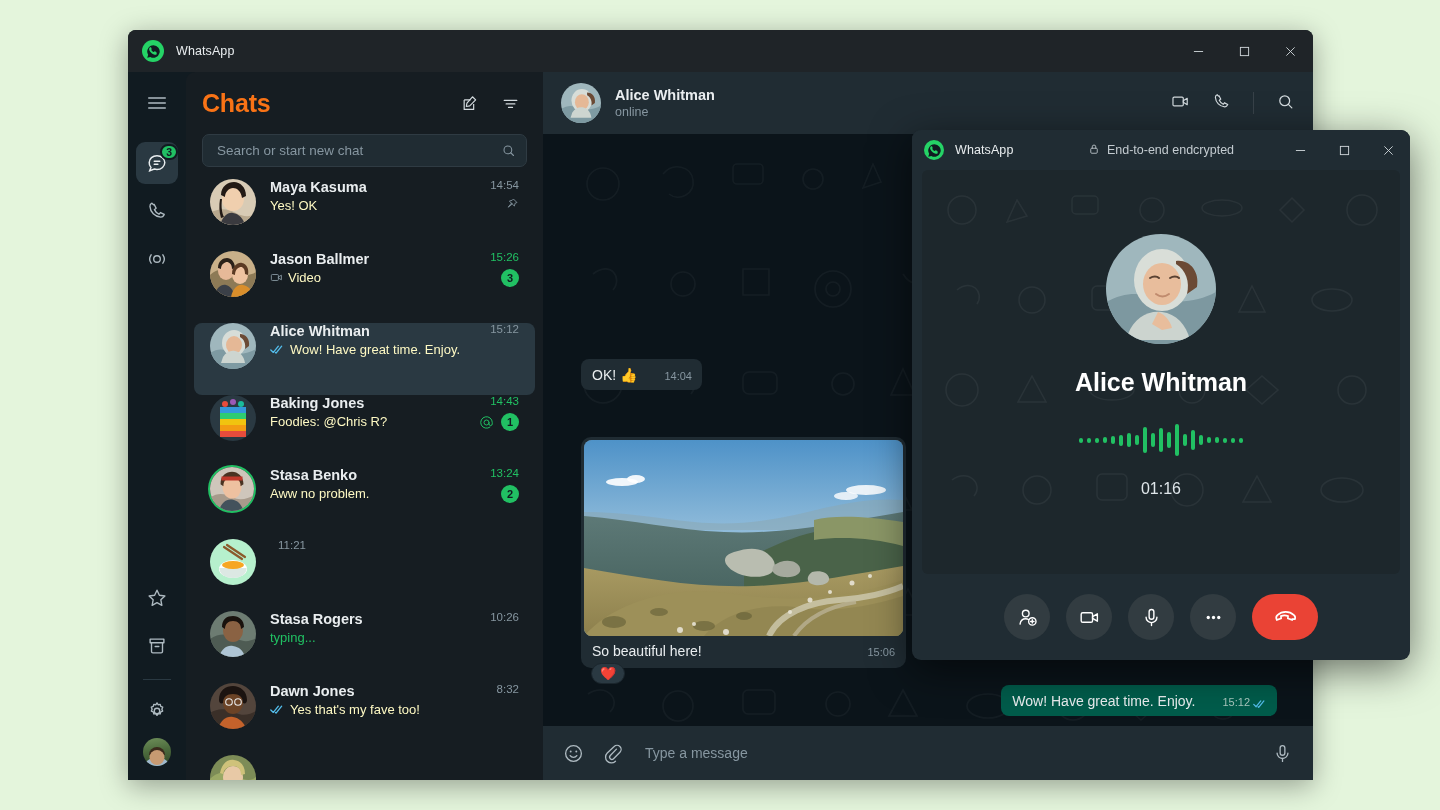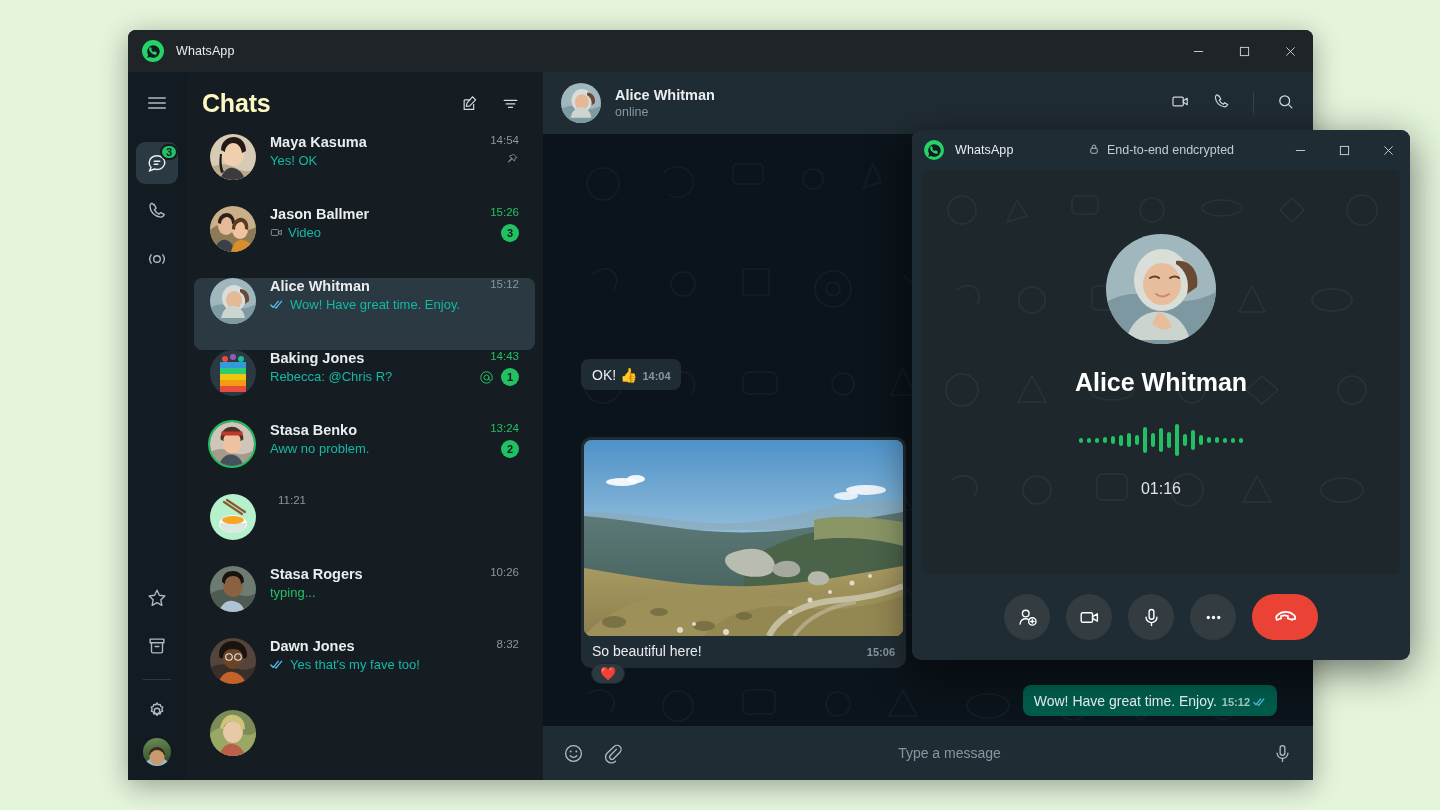--- a/index.html
+++ b/index.html
@@ -84,21 +84,21 @@
 
   
   .panel {
     width: 357px; background: #161d22; flex: 0 0 357px;
     display: flex; flex-direction: column; border-radius: 9px 0 0 0;
     overflow: hidden;
   }
   .panel-head {
     height: 62px; display: flex; align-items: center; padding: 0 18px 0 16px; flex: 0 0 62px;
   }
-  .panel-title { font-size: 25px; font-weight: bold; color: #fef9c3; flex: 1; letter-spacing: -.2px; }
+  .panel-title { font-size: 25px; font-weight: bold; color: #f97316; flex: 1; letter-spacing: -.2px; }
   .panel-act { width: 30px; height: 30px; display: flex; align-items: center; justify-content: center; color: #d3dade; margin-left: 10px; }
   .panel-act svg { width: 19px; height: 19px; }
 
   .search-wrap { padding: 0 16px 12px; }
   .search {
     height: 33px; background: #202c33; border: 1px solid #2f3b43; border-radius: 7px;
     display: flex; align-items: center; padding: 0 10px 0 14px;
   }
   .search input {
     flex: 1; background: transparent; border: none; outline: none;
@@ -114,21 +114,21 @@
     margin: 0 8px; border-radius: 8px; position: relative;
   }
   .chat-row.selected { background: #2a3942; }
   .avatar {
     width: 46px; height: 46px; border-radius: 50%; flex: 0 0 46px; margin-right: 14px;
     overflow: hidden; position: relative;
   }
   .avatar.ring { box-shadow: 0 0 0 2px #21c063; width: 44px; height: 44px; flex-basis: 44px; margin-right: 16px; }
   .chat-mid { flex: 1; min-width: 0; }
   .chat-name { font-size: 14.5px; color: #e9edef; font-weight: bold; margin-bottom: 3px; white-space: nowrap; overflow: hidden; }
-  .chat-sub { font-size: 13px; color: #14b8a6; display: flex; align-items: center; gap: 5px; white-space: nowrap; overflow: hidden; }
+  .chat-sub { font-size: 13px; color: #fef9c3; display: flex; align-items: center; gap: 5px; white-space: nowrap; overflow: hidden; }
   .chat-sub.typing { color: #21c063; }
   .ticks { color: #53bdeb; display: flex; flex: 0 0 auto; }
   .ticks svg { width: 15px; height: 11px; }
   .mini-ic { color: #8696a0; display: flex; flex: 0 0 auto; }
   .mini-ic svg { width: 13px; height: 13px; }
   .chat-right { display: flex; flex-direction: column; align-items: flex-end; gap: 6px; flex: 0 0 auto; margin-left: 8px; }
   .chat-time { font-size: 11.5px; color: #8696a0; }
   .chat-time.unread { color: #21c063; }
   .badge {
     min-width: 18px; height: 18px; border-radius: 9px; background: #21c063; color: #111b21;
@@ -156,22 +156,22 @@
   .msgs { flex: 1; position: relative; overflow: hidden; padding: 10px 24px; }
   .doodle { position: absolute; inset: 0; opacity: .045; }
   .msg-scroll { position: relative; height: 100%; }
 
   .bubble {
     position: absolute; border-radius: 8px; padding: 7px 10px 6px 11px;
     font-size: 14px; color: #e9edef; line-height: 1.3; max-width: 420px;
   }
   .bubble.in { background: #202c33; }
   .bubble.out { background: #005c4b; }
-  .bub-row { display: flex; align-items: flex-end; gap: 5px; }
-  .meta { font-size: 11px; color: #8696a0; display: flex; align-items: center; gap: 3px; white-space: nowrap; align-self: flex-end; padding-bottom: 1px; font-weight: bold; }
+  .bub-row { display: flex; align-items: flex-end; gap: 27px; }
+  .meta { font-size: 11px; color: #8696a0; display: flex; align-items: flex-end; gap: 3px; white-space: nowrap; align-self: flex-end; padding-bottom: 1px; }
   .meta.out { color: #a7c6bd; }
   .meta .ticks svg { width: 14px; height: 10px; }
 
   .img-bubble {
     position: absolute; background: #202c33; border-radius: 10px; padding: 3px 3px 0;
     width: 325px;
   }
   .photo {
     width: 319px; height: 196px; border-radius: 8px; overflow: hidden; position: relative;
     background: #6c7f8a;
@@ -184,21 +184,21 @@
   }
 
   .composer {
     height: 54px; background: #202c33; display: flex; align-items: center;
     padding: 0 20px; gap: 18px; flex: 0 0 54px;
   }
   .composer .c-ic { color: #aebac1; display: flex; }
   .composer .c-ic svg { width: 21px; height: 21px; }
   .composer input {
     flex: 1; background: transparent; border: none; outline: none;
-    color: #ec4899; font-size: 14px; font-family: "Liberation Sans", sans-serif; padding-left: 4px; text-align: center;
+    color: #ec4899; font-size: 14px; font-family: "Liberation Sans", sans-serif; padding-left: 4px;
   }
   .composer input::placeholder { color: #8696a0; }
 
   
   .callwin {
     position: absolute; left: 912px; top: 130px; width: 498px; height: 530px;
     background: #202c33; border-radius: 9px; overflow: hidden;
     box-shadow: 0 10px 40px rgba(0,0,0,.55);
     display: flex; flex-direction: column;
   }
@@ -346,20 +346,31 @@
           </div>
           <div class="panel-act">
             <svg viewBox="0 0 24 24" stroke="currentColor" stroke-width="1.6" stroke-linecap="round">
               <line x1="4" y1="8" x2="20" y2="8"></line>
                 <line x1="6.5" y1="12.5" x2="17.5" y2="12.5"></line>
                 <line x1="9.5" y1="17" x2="14.5" y2="17"></line>
             </svg>
           </div>
         </div>
 
+        <div class="search-wrap">
+          <div class="search">
+            <input value="" placeholder="Search or start new chat" style="">
+            <span class="s-ic">
+              <svg viewBox="0 0 24 24" fill="none" stroke="currentColor" stroke-width="1.7" stroke-linecap="round">
+                <circle cx="11" cy="11" r="6.2"></circle>
+                  <line x1="15.6" y1="15.6" x2="20" y2="20"></line>
+              </svg>
+            </span>
+          </div>
+        </div>
 
         <div class="chats" id="chat-list">
             <div class="chat-row">
               <div class="avatar">
                 <svg viewBox="0 0 46 46" style="width:100%;height:100%;display:block">
                   <rect width="46" height="46" fill="#d8cbb5"></rect>
                   <path d="M0 34c10-6 18-4 26 0 7 4 14 4 20 1v11H0z" fill="#b8a88e"></path>
                   <ellipse cx="23" cy="20" rx="11" ry="12" fill="#f0cfae"></ellipse>
                   <path d="M11 16c0-9 7-13 13-13s12 5 12 14l-4 2c-1-7-5-10-9-10s-8 4-8 9z" fill="#231a15"></path>
                   <path d="M12 20c-1 8 0 14 2 18l-3 1c-2-6-2-13-1-19z" fill="#231a15"></path>
@@ -452,21 +463,21 @@
                   <path d="M10 18h26v6H10z" fill="#2ecc71"></path>
                   <path d="M10 12h26v6H10z" fill="#3498db"></path>
                   <circle cx="15" cy="9" r="3" fill="#e74c3c"></circle>
                   <circle cx="23" cy="7" r="3" fill="#9b59b6"></circle>
                   <circle cx="31" cy="9" r="3" fill="#1abc9c"></circle>
                 </svg>
               </div>
               <div class="chat-mid">
                 <div class="chat-name">Baking Jones</div>
                 <div class="chat-sub">
-                  <span>Rebecca: @Chris R?</span>
+                  <span>Foodies: @Chris R?</span>
                 </div>
               </div>
               <div class="chat-right">
                 <div class="chat-time unread">14:43</div>
                 <div class="right-inline">
                   <span class="at-mark">
                     <svg viewBox="0 0 24 24" fill="none" stroke="currentColor" stroke-width="1.6">
                       <circle cx="12" cy="12" r="4"></circle>
                       <path d="M16 12v2.2a2.6 2.6 0 005.2 0V12a9.2 9.2 0 10-3.6 7.3" stroke-linecap="round"></path>
                     </svg>

